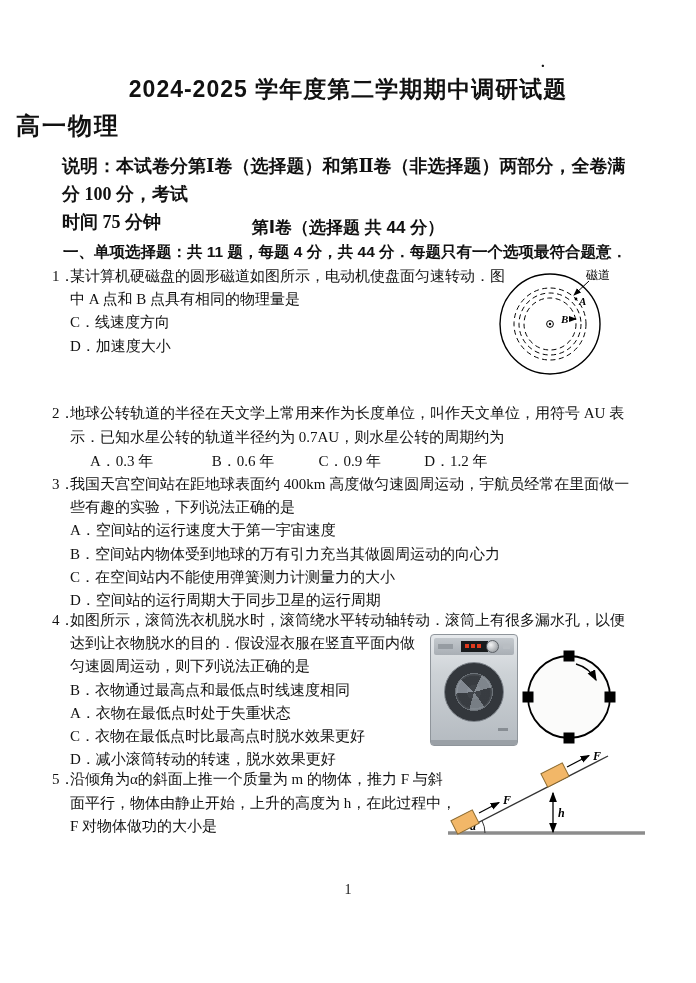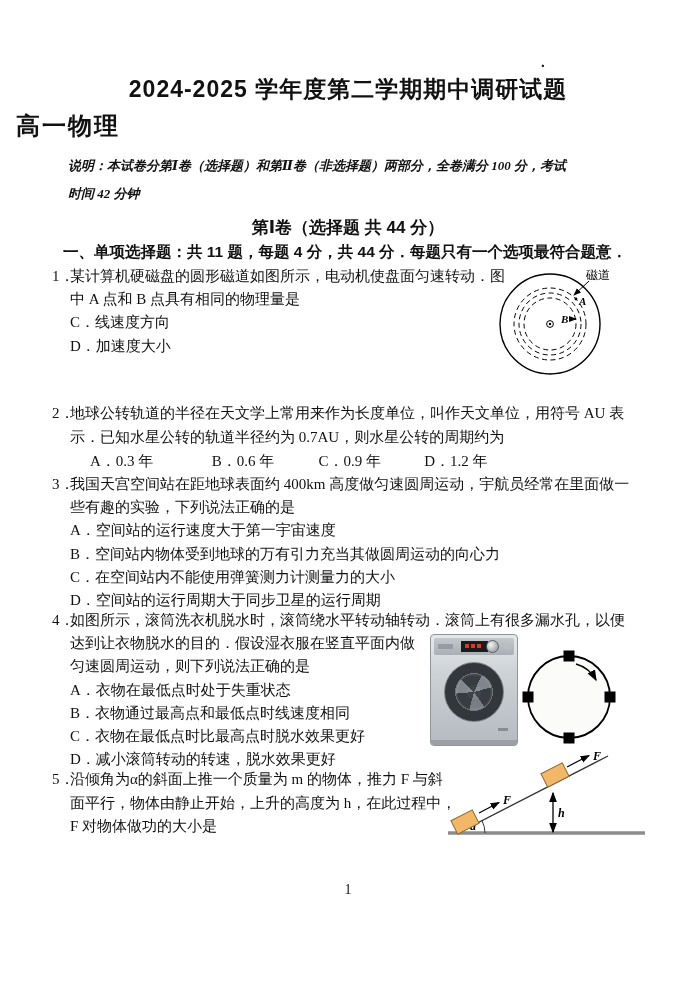--- a/index.html
+++ b/index.html
@@ -15,22 +15,22 @@
     position:absolute; top:74px; left:0; width:100%; text-align:center;
     font-family:"Liberation Sans","DejaVu Sans",sans-serif;
     font-weight:bold; font-size:23px; letter-spacing:1px;
   }
   .subtitle {
     position:absolute; top:110px; left:16px; width:100%; text-align:left;
     font-family:"Liberation Sans","DejaVu Sans",sans-serif;
     font-weight:bold; font-size:24px; letter-spacing:2px;
   }
   .notes {
-    position:absolute; top:152px; left:68px; width:575px;
-    font-weight:bold; font-style:italic; font-size:13px; line-height:28px;
+    position:absolute; top:152px; left:62px; width:575px;
+    font-weight:bold; font-size:18px; line-height:28px;
   }
   .sec-title {
     position:absolute; top:216px; left:0; width:100%; text-align:center;
     font-family:"Liberation Sans","DejaVu Sans",sans-serif;
     font-weight:bold; font-size:17px;
   }
   .sec-sub {
     position:absolute; top:242px; left:63px; width:580px;
     font-family:"Liberation Sans","DejaVu Sans",sans-serif;
     font-weight:bold; font-size:15.5px;
@@ -84,21 +84,21 @@
 <body>
 
 <div class="page">
 
   <span class="corner-mark">.</span>
   <div class="title">2024-2025 学年度第二学期期中调研试题</div>
   <div class="subtitle">高一物理</div>
 
   <div class="notes">
     <div>说明：本试卷分第Ⅰ卷（选择题）和第Ⅱ卷（非选择题）两部分，全卷满分 100 分，考试</div>
-    <div>时间 42 分钟</div>
+    <div>时间 75 分钟</div>
   </div>
 
   <div class="sec-title">第Ⅰ卷（选择题 共 44 分）</div>
   <div class="sec-sub">一、单项选择题：共 11 题，每题 4 分，共 44 分．每题只有一个选项最符合题意．</div>
 
   <div class="q q1">
     <div>
       <span class="qnum">1．</span><span>某计算机硬磁盘的圆形磁道如图所示，电动机使盘面匀速转动．图</span>
     </div>
     <div class="cont">中 A 点和 B 点具有相同的物理量是</div>
@@ -129,22 +129,22 @@
     <div class="opt">C．在空间站内不能使用弹簧测力计测量力的大小</div>
     <div class="opt">D．空间站的运行周期大于同步卫星的运行周期</div>
   </div>
 
   <div class="q q4">
     <div>
       <span class="qnum">4．</span><span>如图所示，滚筒洗衣机脱水时，滚筒绕水平转动轴转动．滚筒上有很多漏水孔，以便</span>
     </div>
     <div class="cont">达到让衣物脱水的目的．假设湿衣服在竖直平面内做</div>
     <div class="cont">匀速圆周运动，则下列说法正确的是</div>
+    <div class="opt">B．衣物通过最高点和最低点时线速度相同</div>
     <div class="opt">A．衣物在最低点时处于失重状态</div>
-    <div class="opt">B．衣物通过最高点和最低点时线速度相同</div>
     <div class="opt">C．衣物在最低点时比最高点时脱水效果更好</div>
     <div class="opt">D．减小滚筒转动的转速，脱水效果更好</div>
   </div>
 
   <div class="q q5">
     <div>
       <span class="qnum">5．</span><span>沿倾角为α的斜面上推一个质量为 m 的物体，推力 F 与斜</span>
     </div>
     <div class="cont">面平行，物体由静止开始，上升的高度为 h，在此过程中，</div>
     <div class="cont">F 对物体做功的大小是</div>

